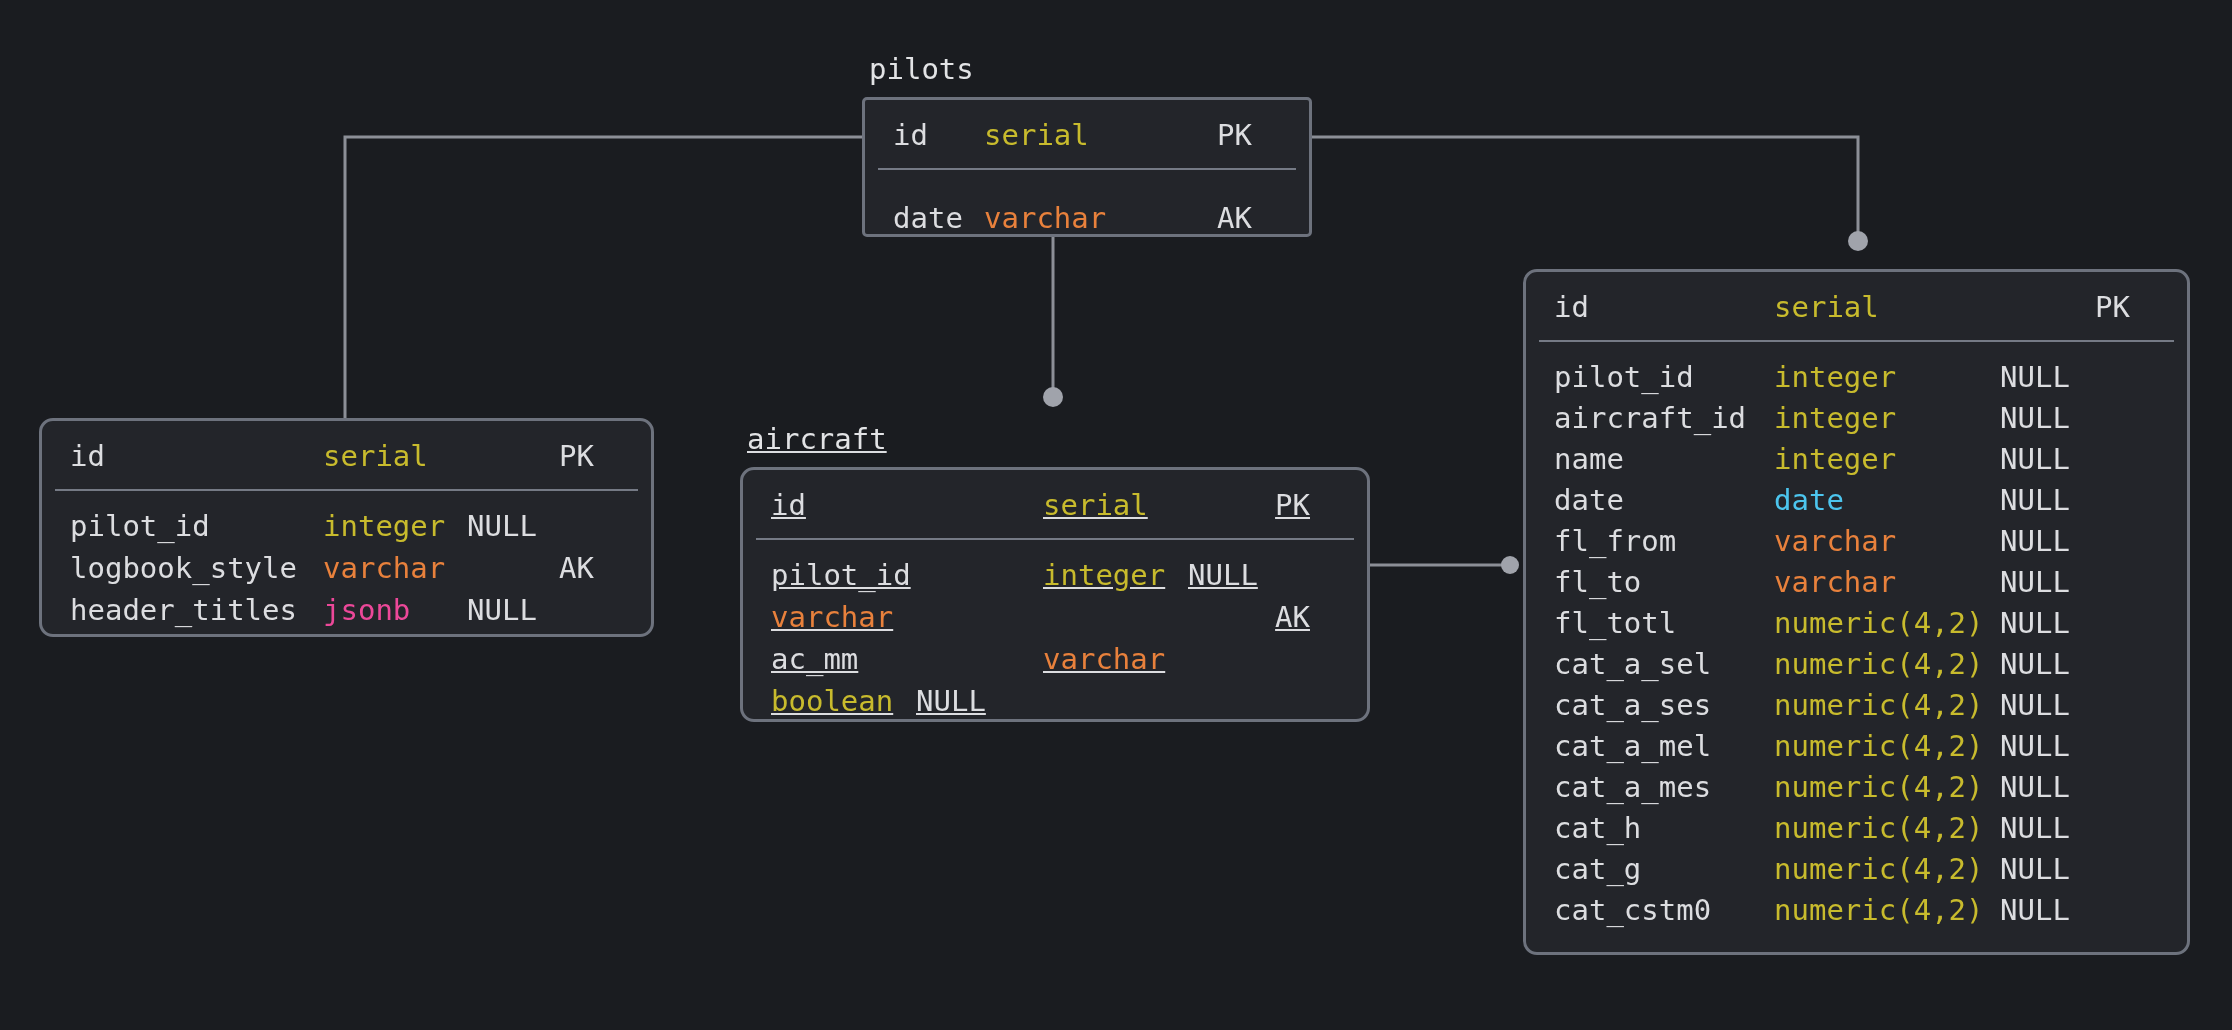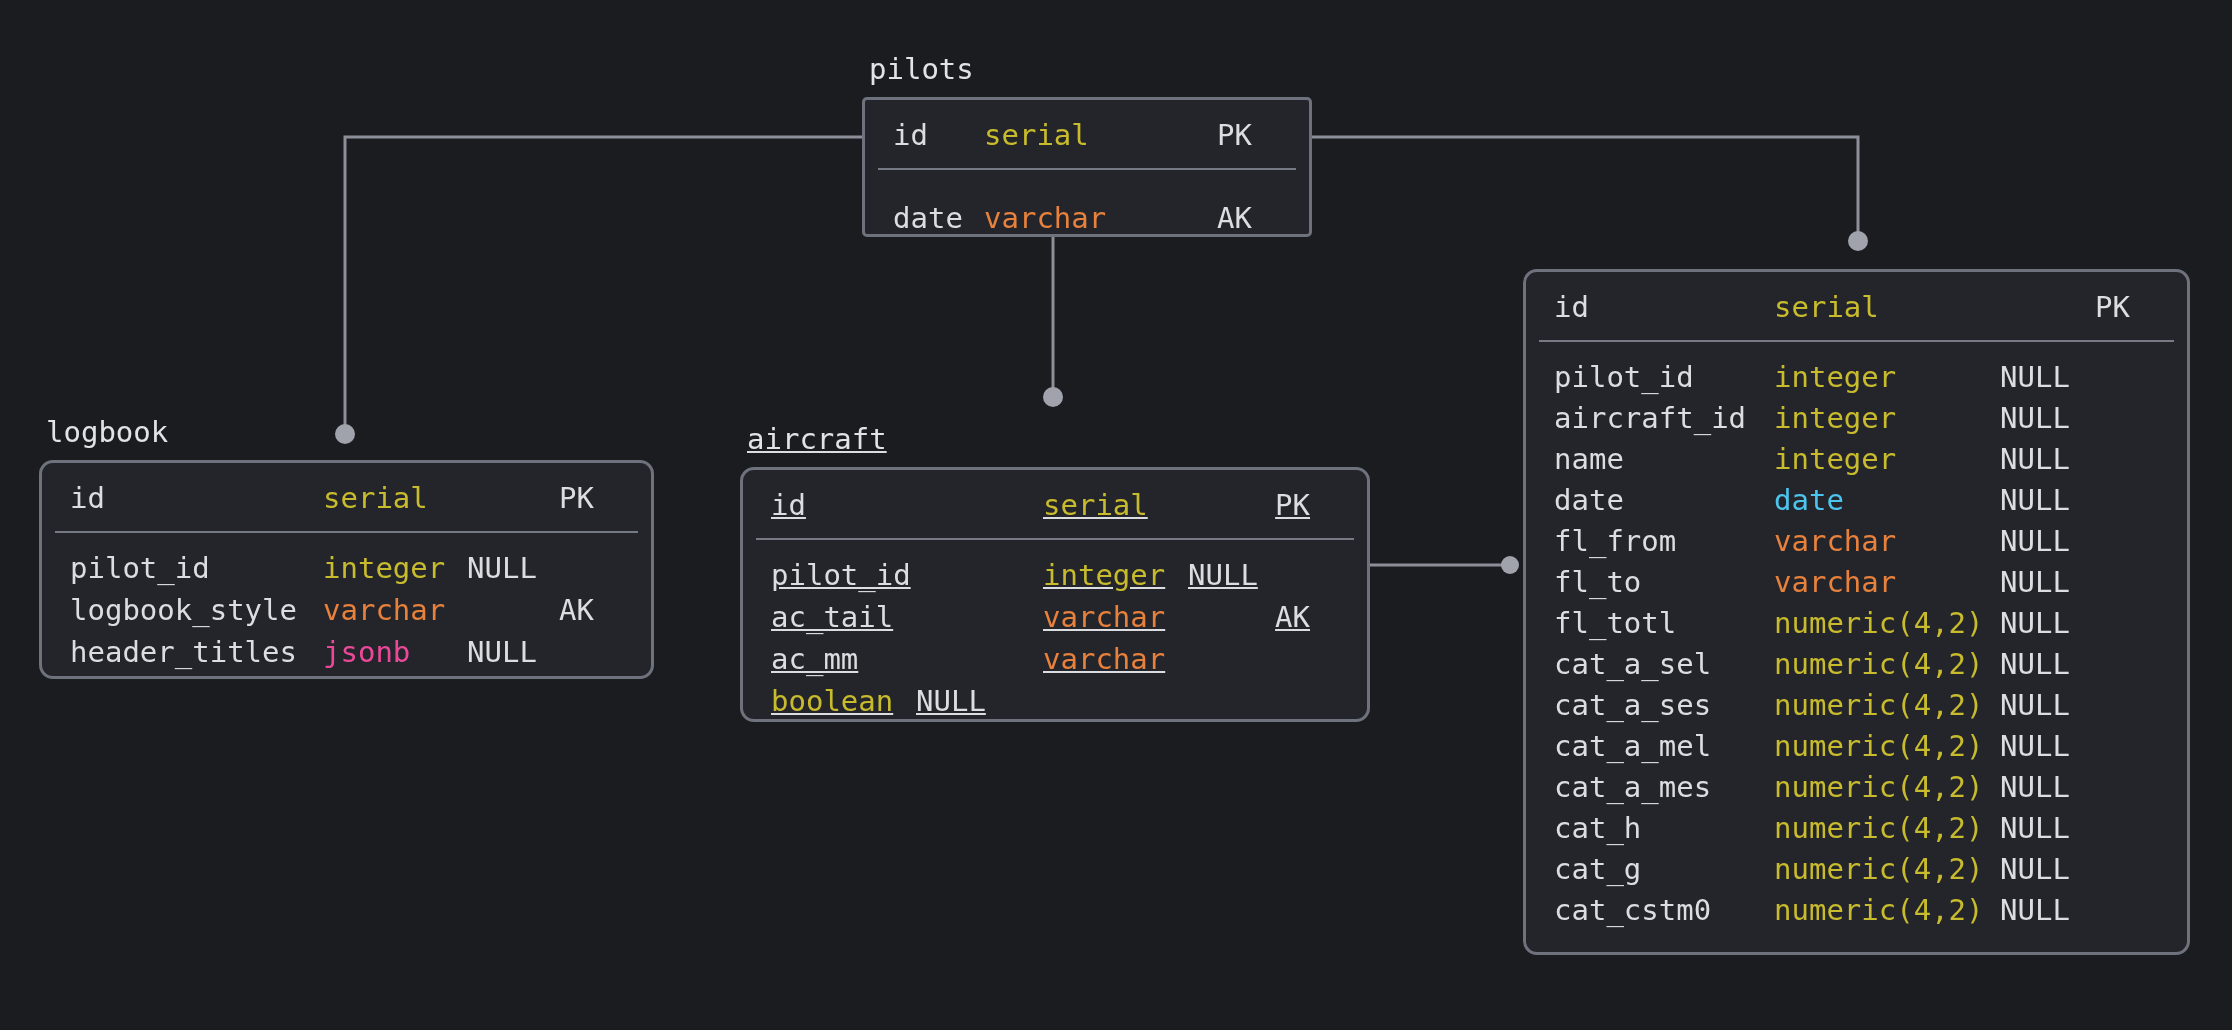--- a/index.html
+++ b/index.html
@@ -59,40 +59,39 @@
   <div class="card">
       <div class="row header"><span class="col-name">id</span><span class="col-type" style="color: rgb(200, 187, 45);">serial</span><span class="col-null"></span><span class="col-badge">PK</span></div>
       <div class="divider"></div>
       <div class="body">
         <div class="row"><span class="col-name">date</span><span class="col-type" style="color: rgb(232, 129, 60);">varchar</span><span class="col-null"></span><span class="col-badge">AK</span></div>
       </div>
     </div>
 </div>
 
 <div class="tbl" id="t-logbook">
-  <div class="tbl-title">logbook</div>
   <div class="card">
       <div class="row header"><span class="col-name">id</span><span class="col-type" style="color: rgb(200, 187, 45);">serial</span><span class="col-null"></span><span class="col-badge">PK</span></div>
       <div class="divider"></div>
       <div class="body">
         <div class="row"><span class="col-name">pilot_id</span><span class="col-type" style="color: rgb(200, 187, 45);">integer</span><span class="col-null">NULL</span><span class="col-badge"></span></div>
         <div class="row"><span class="col-name">logbook_style</span><span class="col-type" style="color: rgb(232, 129, 60);">varchar</span><span class="col-null"></span><span class="col-badge">AK</span></div>
         <div class="row"><span class="col-name">header_titles</span><span class="col-type" style="color: #ec4899;">jsonb</span><span class="col-null">NULL</span><span class="col-badge"></span></div>
       </div>
     </div>
 </div>
 
 <div class="tbl" id="t-aircraft">
   <div class="tbl-title">aircraft</div>
   <div class="card">
       <div class="row header"><span class="col-name">id</span><span class="col-type" style="color: rgb(200, 187, 45);">serial</span><span class="col-null"></span><span class="col-badge">PK</span></div>
       <div class="divider"></div>
       <div class="body">
         <div class="row"><span class="col-name">pilot_id</span><span class="col-type" style="color: rgb(200, 187, 45);">integer</span><span class="col-null">NULL</span><span class="col-badge"></span></div>
-        <div class="row"><span class="col-name">ac_tail</span><span class="col-type" style="color: rgb(232, 129, 60);">varchar</span><span class="col-null"></span><span class="col-badge">AK</span></div>
+        <div class="row"><span class="col-type" style="color: rgb(232, 129, 60);">varchar</span><span class="col-null"></span><span class="col-badge">AK</span></div>
         <div class="row"><span class="col-name">ac_mm</span><span class="col-type" style="color: rgb(232, 129, 60);">varchar</span><span class="col-null"></span><span class="col-badge"></span></div>
         <div class="row"><span class="col-type" style="color: rgb(200, 187, 45);">boolean</span><span class="col-null">NULL</span><span class="col-badge"></span></div>
       </div>
     </div>
 </div>
 
 <div class="tbl" id="t-flights">
   <div class="card">
       <div class="row header"><span class="col-name">id</span><span class="col-type" style="color: rgb(200, 187, 45);">serial</span><span class="col-null"></span><span class="col-badge">PK</span></div>
       <div class="divider"></div>

